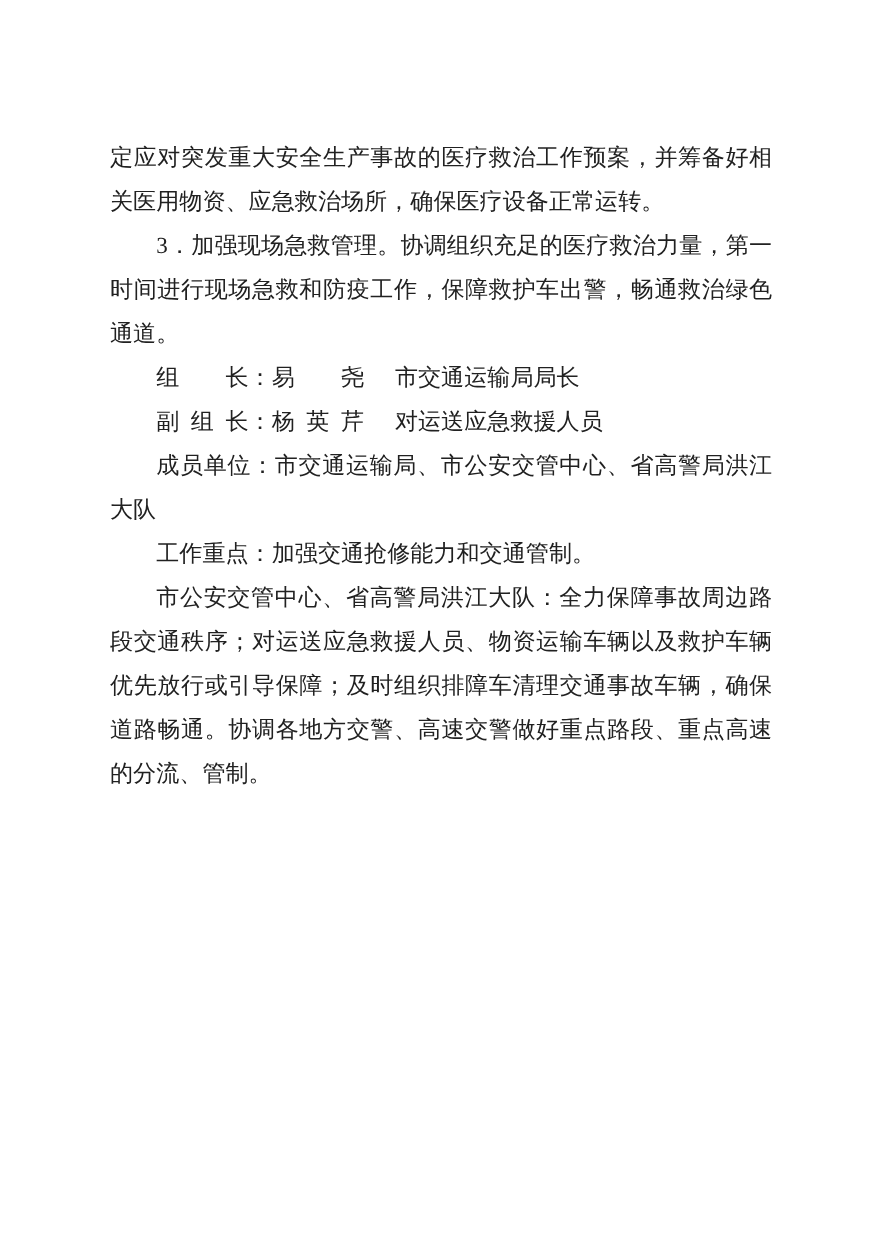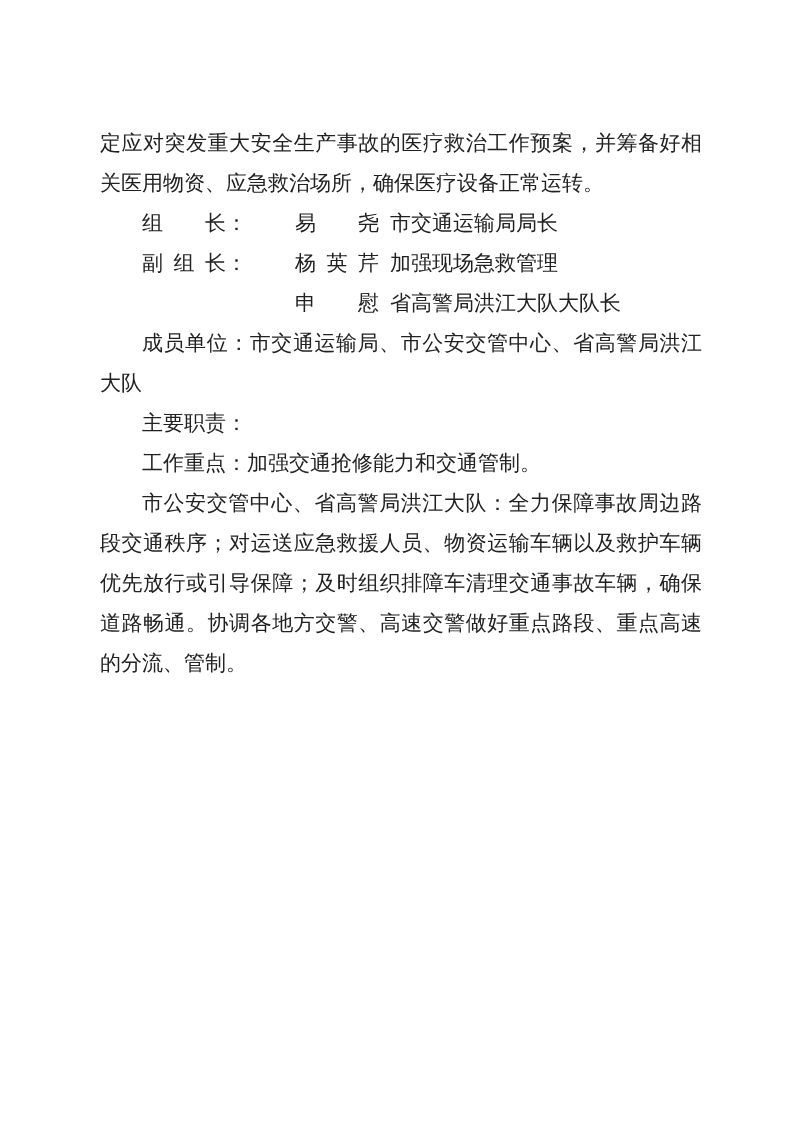--- a/index.html
+++ b/index.html
@@ -49,59 +49,55 @@
     display: inline-block;
     width: 21px;
   }
   .r-name {
     display: inline-block;
     width: 84px;
     text-align: justify;
     text-align-last: justify;
     text-justify: inter-character;
     vertical-align: baseline;
-    margin-left: 48px;
   }
-  .r-title { margin-left: 11px; }
+  .r-title { margin-left: 28px; }
   .page-number {
     position: absolute;
     top: 1008px;
     left: 636px;
     font-size: 24px;
     line-height: 24px;
     color: #be185d;
     letter-spacing: 2px;
     font-family: "Liberation Serif", "DejaVu Serif", serif;
   }
 </style>
 </head>
 <body>
 
 <div class="page">
   <div class="content">
 
     <p class="no-indent">定应对突发重大安全生产事故的医疗救治工作预案，并筹备好相关医用物资、应急救治场所，确保医疗设备正常运转。</p>
 
+    <p>3．加强现场急救管理。协调组织充足的医疗救治力量，第一时间进行现场急救和防疫工作，保障救护车出警，畅通救治绿色通道。</p>
 
 
     <div class="roster-row">
       <span class="r-label">组长</span><span class="r-colon">：</span><span class="r-name">易尧</span><span class="r-title">市交通运输局局长</span>
     </div>
 
     <div class="roster-row">
-      <span class="r-label">副组长</span><span class="r-colon">：</span><span class="r-name">杨英芹</span><span class="r-title">加强现场急救管理</span>
+      <span class="r-label">副组长</span><span class="r-colon">：</span><span class="r-name">杨英芹</span><span class="r-title">对运送应急救援人员</span>
     </div>
 
-    <div class="roster-row">
-      <span class="r-label"></span><span class="r-colon"></span><span class="r-name">申慰</span><span class="r-title">省高警局洪江大队大队长</span>
-    </div>
 
     <p>成员单位：市交通运输局、市公安交管中心、省高警局洪江大队</p>
 
-    <p>主要职责：</p>
 
 
     <p>工作重点：加强交通抢修能力和交通管制。</p>
 
     <p>市公安交管中心、省高警局洪江大队：全力保障事故周边路段交通秩序；对运送应急救援人员、物资运输车辆以及救护车辆优先放行或引导保障；及时组织排障车清理交通事故车辆，确保道路畅通。协调各地方交警、高速交警做好重点路段、重点高速的分流、管制。</p>
 
 
   </div>
 
   <div class="page-number">- 145 -</div>

